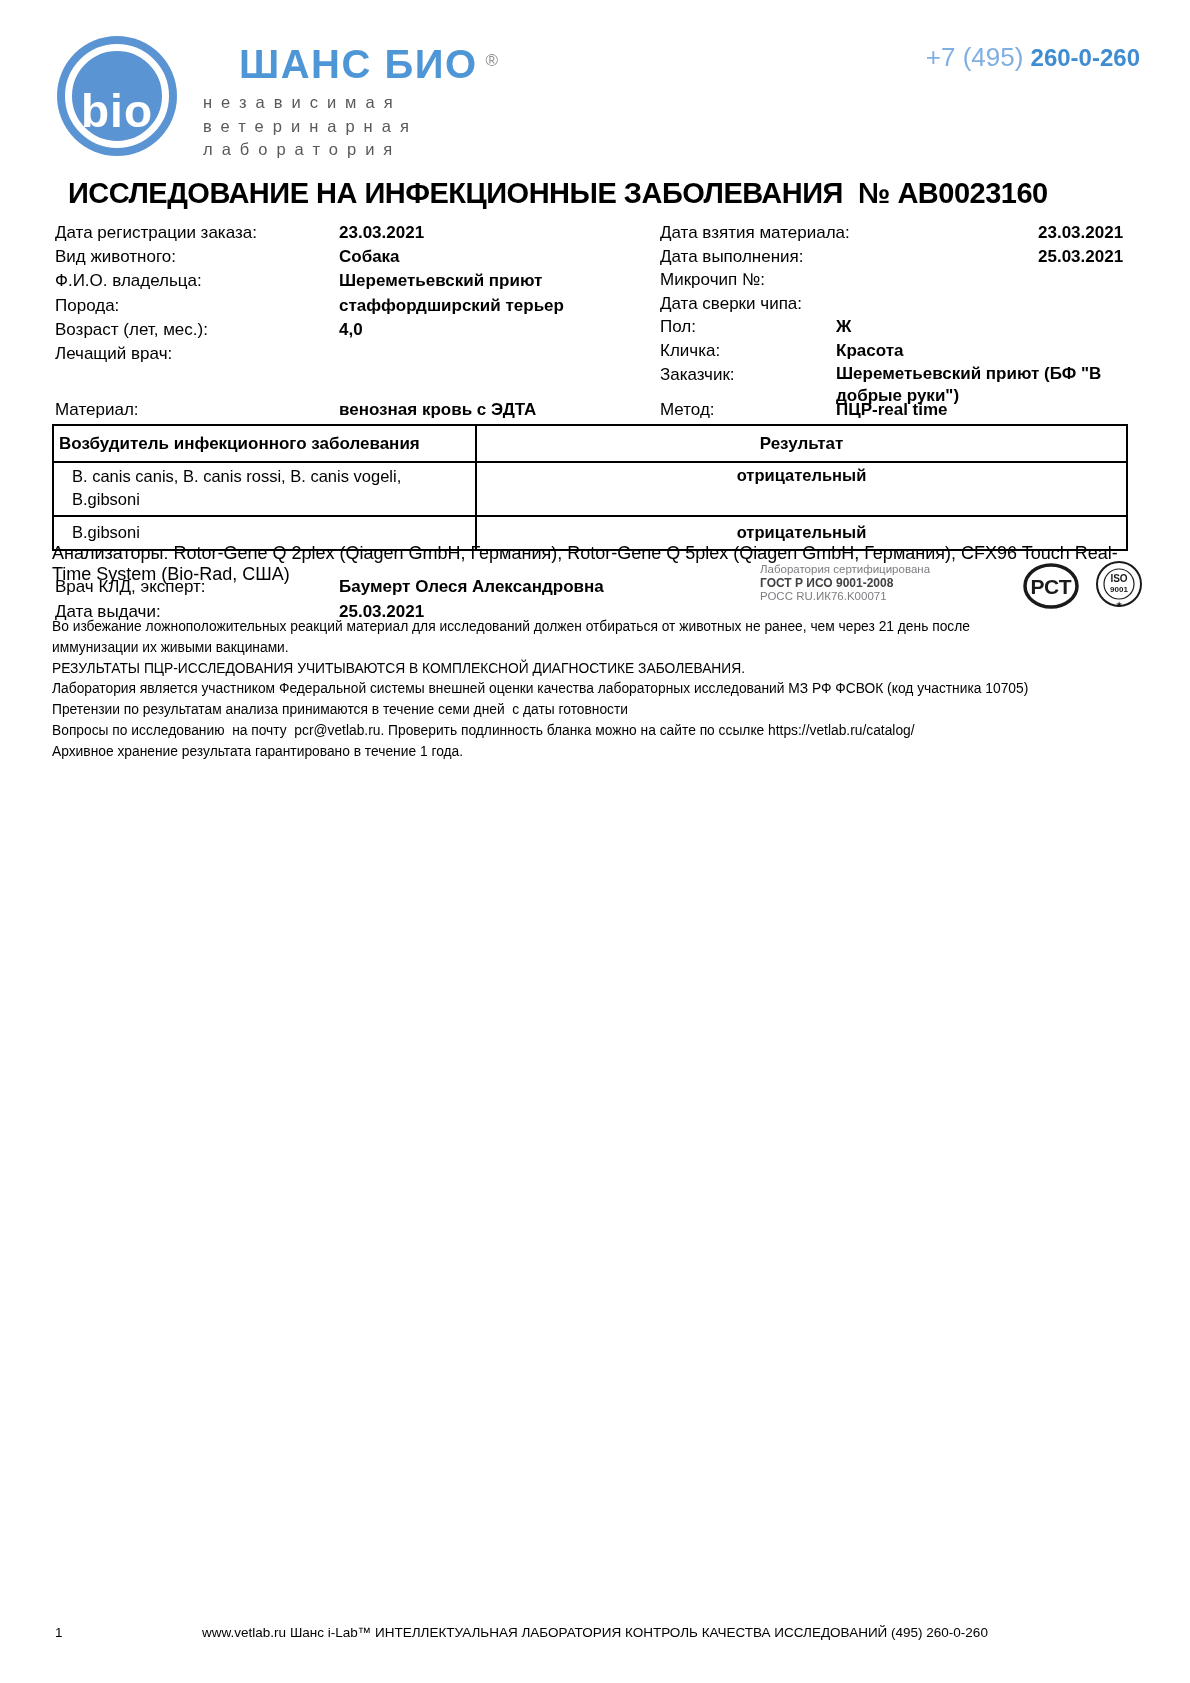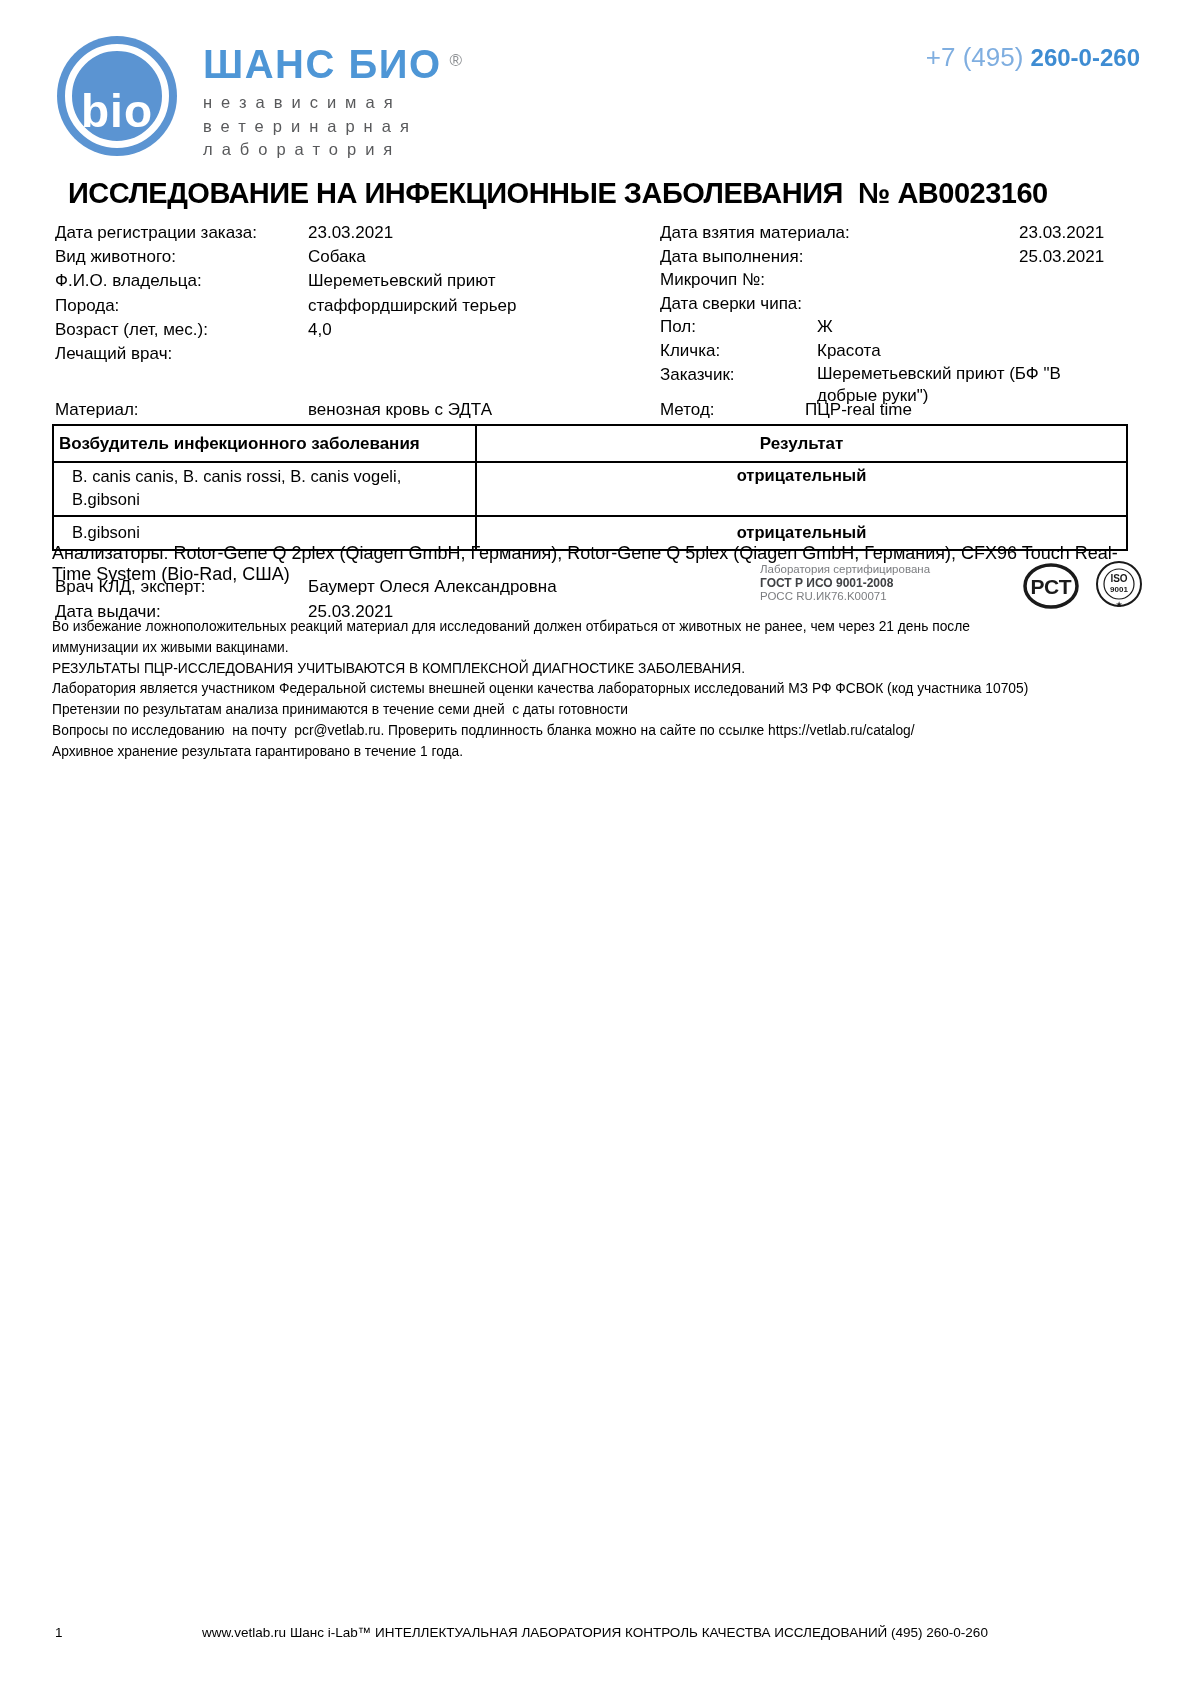--- a/index.html
+++ b/index.html
@@ -9,44 +9,44 @@
   }
 
   
   .header { position:absolute; top:36px; left:57px; right:50px; display:flex; justify-content:space-between; }
   .brand { display:flex; gap:26px; }
   .logo-circle { position:relative; width:120px; height:120px; border-radius:50%; background:#5B94D2; flex:0 0 auto; }
   .logo-ring { position:absolute; inset:8px; border:7px solid #fff; border-radius:50%; }
   .logo-bio { position:absolute; left:0; right:0; bottom:22px; text-align:center;
     color:#fff; font-weight:bold; font-size:46px; letter-spacing:1px; line-height:1; }
   .brand-text { padding-top:8px; }
-  .brand-name { font-size:40px; font-weight:bold; color:#4E96D6; letter-spacing:1.5px; line-height:1; }
+  .brand-name { font-size:40px; font-weight:bold; color:#4E96D6; letter-spacing:1.5px; line-height:1;margin-left:36px; }
   .reg-mark { font-size:17px; color:#8d9093; font-weight:normal; vertical-align:12px; margin-left:8px; letter-spacing:0; }
   .taglines { margin-top:7px; }
   .tagline { font-size:16.5px; color:#58595B; letter-spacing:9px; line-height:23.5px; white-space:nowrap; }
 
   .contact { text-align:right; padding-top:6px; }
   .phone { font-size:26px; color:#7FAEE0; white-space:nowrap; }
   .phone-number { font-size:24px; color:#3E8CD2; font-weight:bold; }
   .site { font-size:57px; font-weight:bold; color:#6A6C6E; line-height:1.04; letter-spacing:1px; margin-top:2px; }
 
   
   .title { position:absolute; top:177px; left:68px; width:1070px; font-size:29px; font-weight:bold;
     white-space:pre-wrap; letter-spacing:-0.5px; }
 
   
   .info { position:absolute; top:221px; left:55px; width:1085px; font-size:17px; }
   .col-left  { position:absolute; left:0; top:0; width:560px; }
   .col-right { position:absolute; left:605px; top:0; width:480px; }
   .irow { display:flex; align-items:flex-start; line-height:24.2px; }
-  .col-right .irow { line-height:23.6px;gap:12px; }
+  .col-right .irow { line-height:23.6px; }
   .col-left .lbl { flex:0 0 253px; }
   .col-right .lbl { flex:0 0 145px; }
   .col-right .irow.far .lbl { flex:0 0 347px; }
-  .val { font-weight:normal; }
+  .val { font-weight:bold;margin-left:31px; }
   .irow.customer { align-items:flex-start; }
   .irow.customer .val { width:300px; line-height:22.5px; }
 
   .material-row { position:absolute; top:400px; left:55px; width:1085px; font-size:17px; }
   .material-row .pair { position:absolute; top:0; display:flex; }
   .pair.mat { left:0; width:560px; }
   .pair.met { left:605px; width:480px; }
   .pair.mat .lbl { flex:0 0 253px; }
   .pair.met .lbl { flex:0 0 145px; }
 

